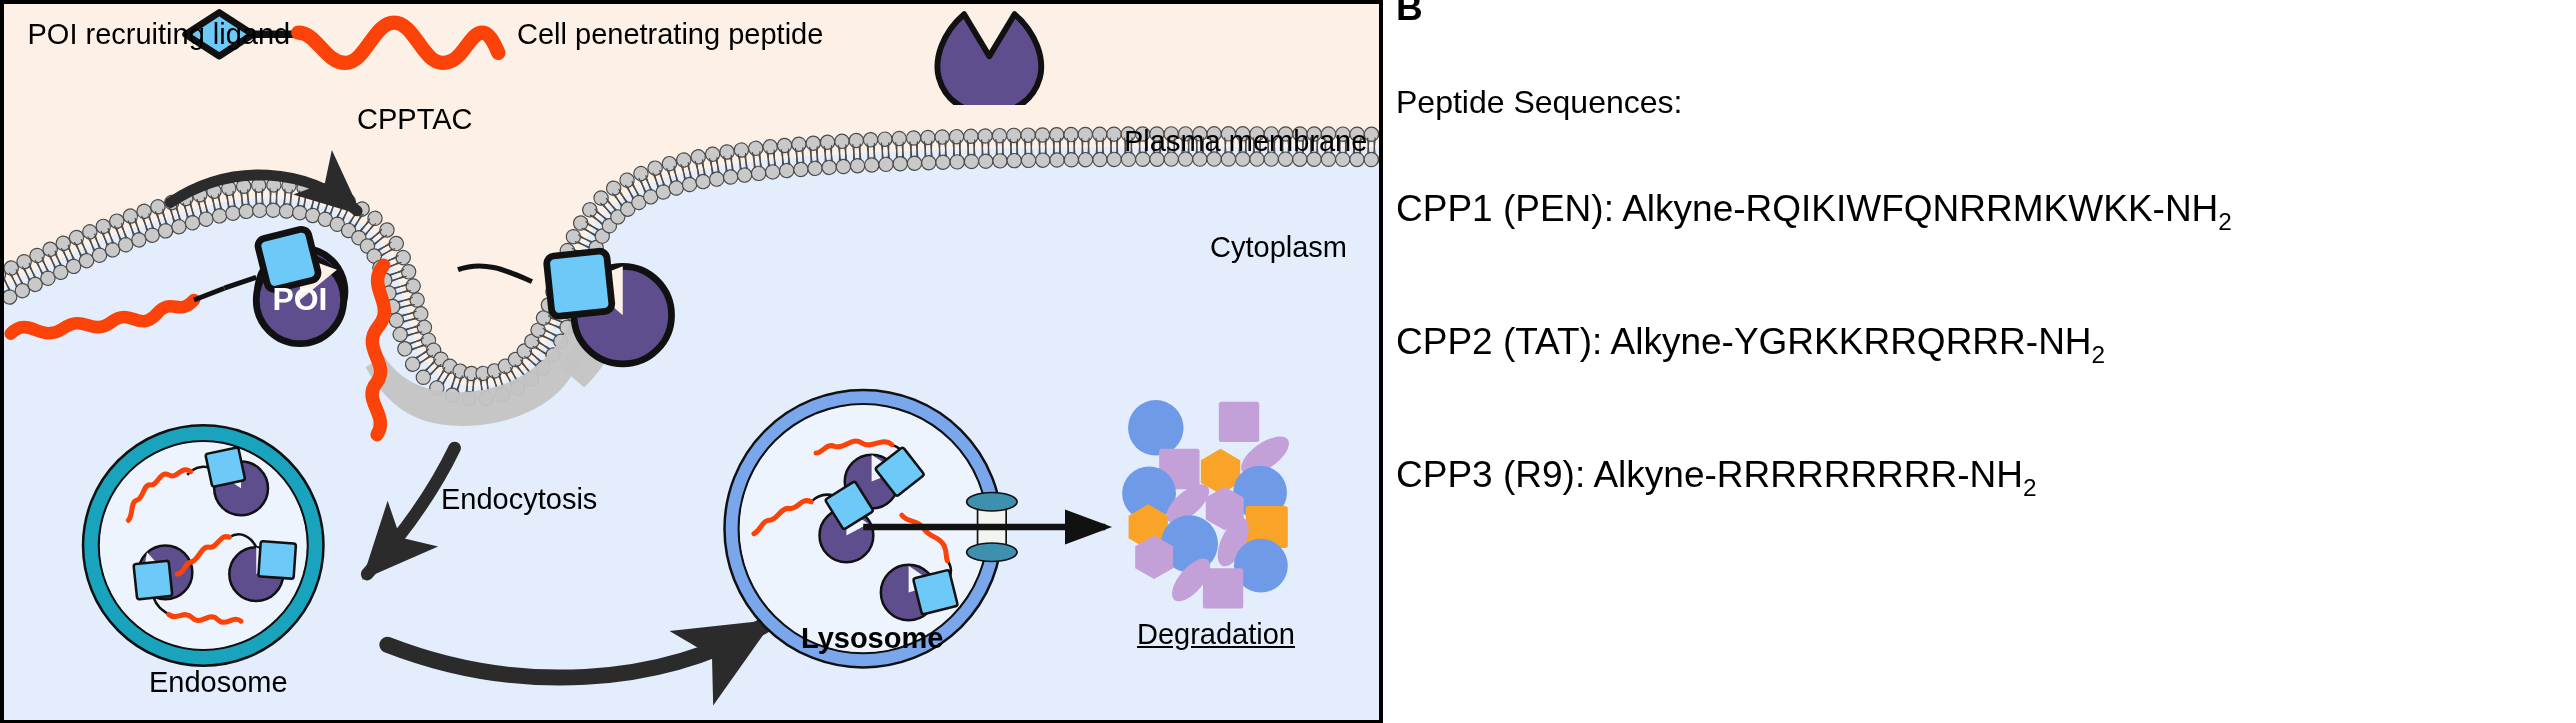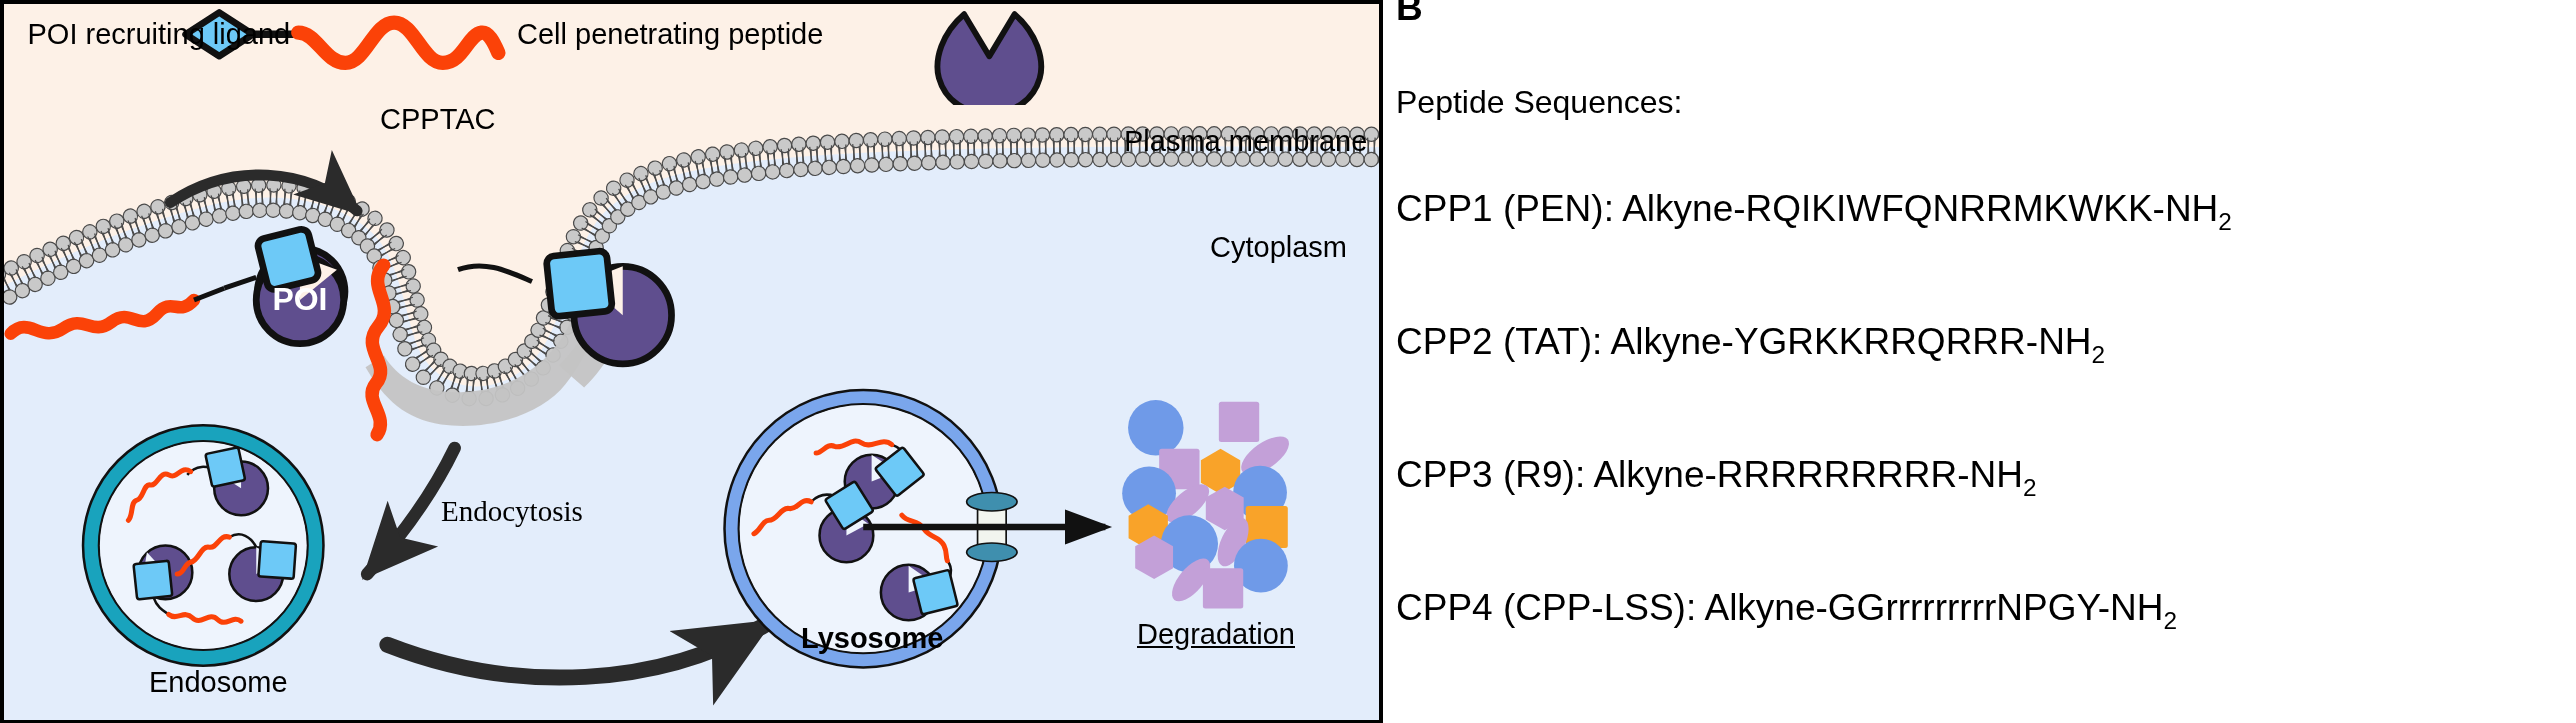--- a/index.html
+++ b/index.html
@@ -6,21 +6,21 @@
   body{width:2576px;height:724px;font-family:"Liberation Sans",sans-serif;overflow:hidden;}
   #root{position:relative;width:2576px;height:724px;background:#fff;}
 
   
   #panelA{position:absolute;left:0;top:0;width:1383px;height:724px;
           border:4.2px solid #000;box-sizing:border-box;background:#fdf1e7;overflow:hidden;}
   #panelA-svg{position:absolute;left:0;top:0;}
 
   .lbl{position:absolute;color:#000;white-space:nowrap;font-family:"Liberation Sans",sans-serif;}
   .lbl-legend{font-size:29px;}
-  .lbl-cpptac{font-size:29px;margin-left:23px;}
+  .lbl-cpptac{font-size:29px;}
   .lbl-mem{font-size:29px;}
   .lbl-org{font-size:29px;}
 
   
   #panelB{position:absolute;left:1396px;top:0;width:1180px;height:724px;background:#fff;}
   #panelB-tag{position:absolute;left:0px;top:-13.5px;font-size:37px;font-weight:bold;color:#000;}
   #panelB-title{position:absolute;left:0px;top:84px;font-size:32px;color:#000;white-space:nowrap;}
   .seq{position:absolute;left:0px;font-size:37px;color:#000;white-space:nowrap;}
   .seq sub{font-size:24.4px;vertical-align:-0.35em;}
   #seq0{top:188px;} #seq1{top:321px;} #seq2{top:454px;} #seq3{top:587px;}
@@ -470,21 +470,21 @@
       </g>
     </svg>
 
     <div class="lbl lbl-legend" style="left:23.5px;top:13.5px;">POI recruiting ligand</div>
     <div class="lbl lbl-legend" style="left:513px;top:13.5px;">Cell penetrating peptide</div>
     <div class="lbl lbl-cpptac" style="left:353px;top:99px;">CPPTAC</div>
 
     <div class="lbl lbl-mem" style="left:1120px;top:121px;">Plasma membrane</div>
     <div class="lbl lbl-mem" style="left:1206px;top:227px;">Cytoplasm</div>
 
-    <div class="lbl lbl-org" style="left:437px;top:491px;font-family:Liberation Serif, serif;">Endocytosis</div>
+    <div class="lbl lbl-org" style="left:437px;top:479px;">Endocytosis</div>
     <div class="lbl lbl-org" style="left:145px;top:662px;">Endosome</div>
     <div class="lbl lbl-org" style="left:797px;top:618px;font-weight:bold;">Lysosome</div>
     <div class="lbl lbl-org" style="left:1133px;top:614px;text-decoration:underline;">Degradation</div>
   </div>
 
   <div id="panelB">
     <div id="panelB-tag">B</div>
     <div id="panelB-title">Peptide Sequences:</div>
 
     <div class="seq" id="seq0">
@@ -495,20 +495,16 @@
     <div class="seq" id="seq1">
       <span>CPP2 (TAT):</span>
       <span> </span><span>Alkyne-</span><span>YGRKKRRQRRR</span><span>-NH</span><sub>2</sub>
     </div>
 
     <div class="seq" id="seq2">
       <span>CPP3 (R9):</span>
       <span> </span><span>Alkyne-</span><span>RRRRRRRRR</span><span>-NH</span><sub>2</sub>
     </div>
 
-    <div class="seq" id="seq3">
-      <span>CPP4 (CPP-LSS):</span>
-      <span> </span><span>Alkyne-</span><span>GGrrrrrrrrrNPGY</span><span>-NH</span><sub>2</sub>
-    </div>
   </div>
 
 </div>
 
 
 </body></html>

